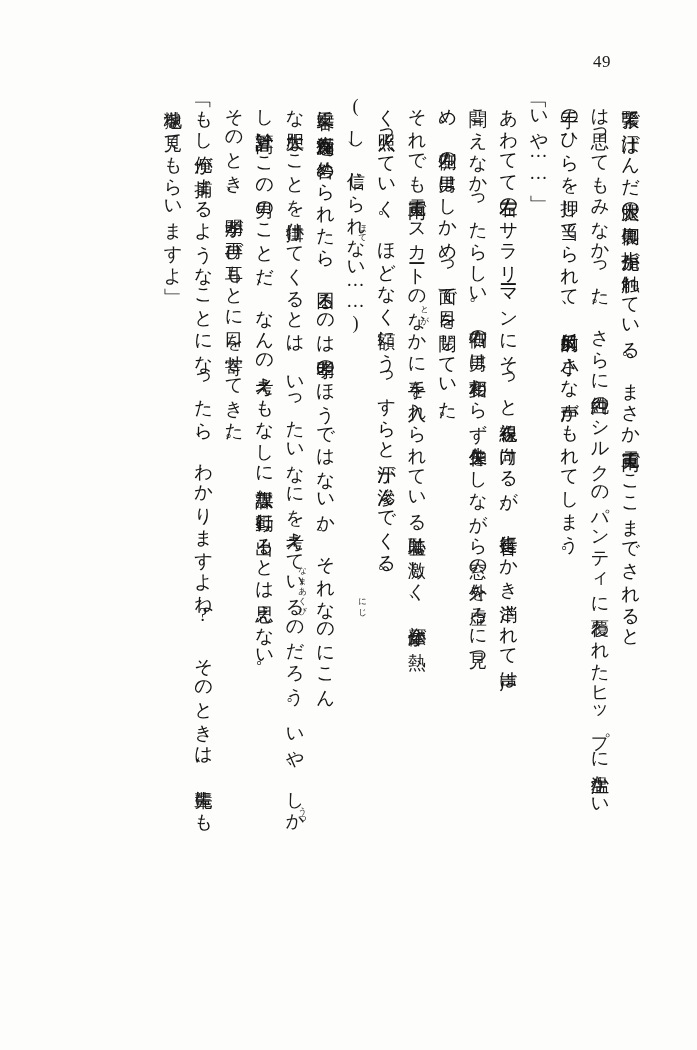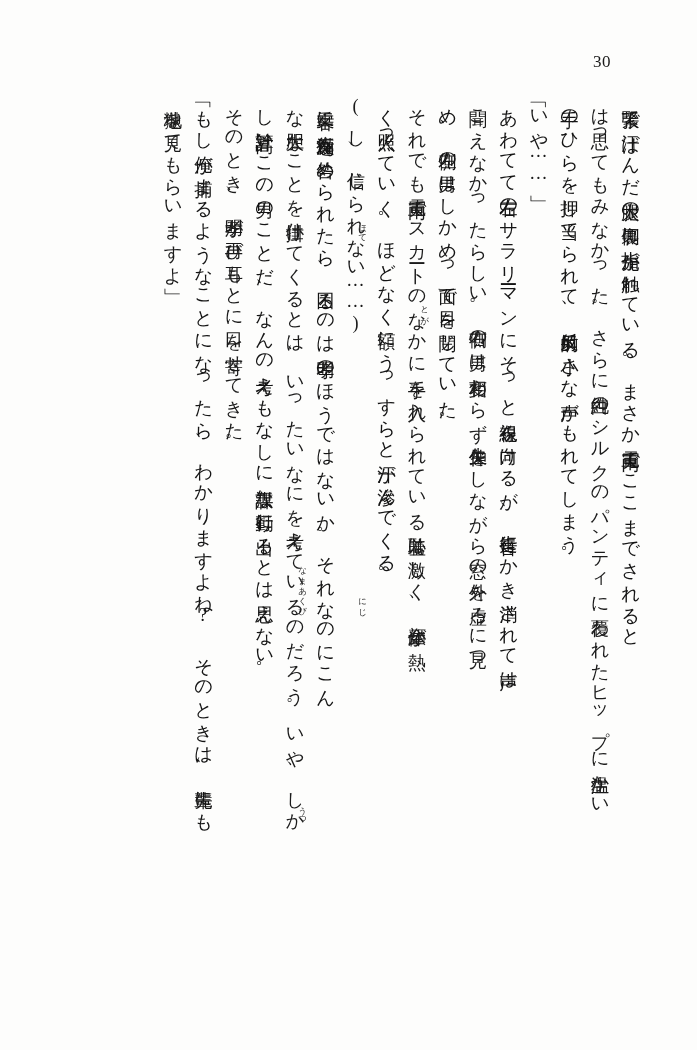--- a/index.html
+++ b/index.html
@@ -78,21 +78,21 @@
     color: #2a2a2a;
     line-height: 1;
     font-family: "Liberation Serif", "DejaVu Serif", serif;
   }
 </style>
 </head>
 <body>
 
 <div id="page">
 
-  <div id="page-number">30</div>
+  <div id="page-number">49</div>
 
   <div id="body-text">
       <div class="tcol">緊張で汗ばんだ太腿の裏側に指先が触れている。まさか電車内でここまでされると</div>
       <div class="tcol">は思ってもみなかった。さらに純白のシルクのパンティに覆われたヒップに生温かい</div>
       <div class="tcol">手のひらを押し当てられて、反射的に小さな声がもれてしまう。</div>
       <div class="tcol">「いや……」</div>
       <div class="tcol">あわてて左右のサラリーマンにそっと視線を向けるが、走行音にかき消されて声は</div>
       <div class="tcol">聞こえなかったらしい。右側の男は相変わらず生欠伸をしながら窓の外を虚ろに見つ</div>
       <div class="tcol">め、左側の男はしかめっ面で目を閉じていた。</div>
       <div class="tcol">それでも電車内でスカートのなかに手を入れられている羞恥は激しく、顔全体が熱</div>

